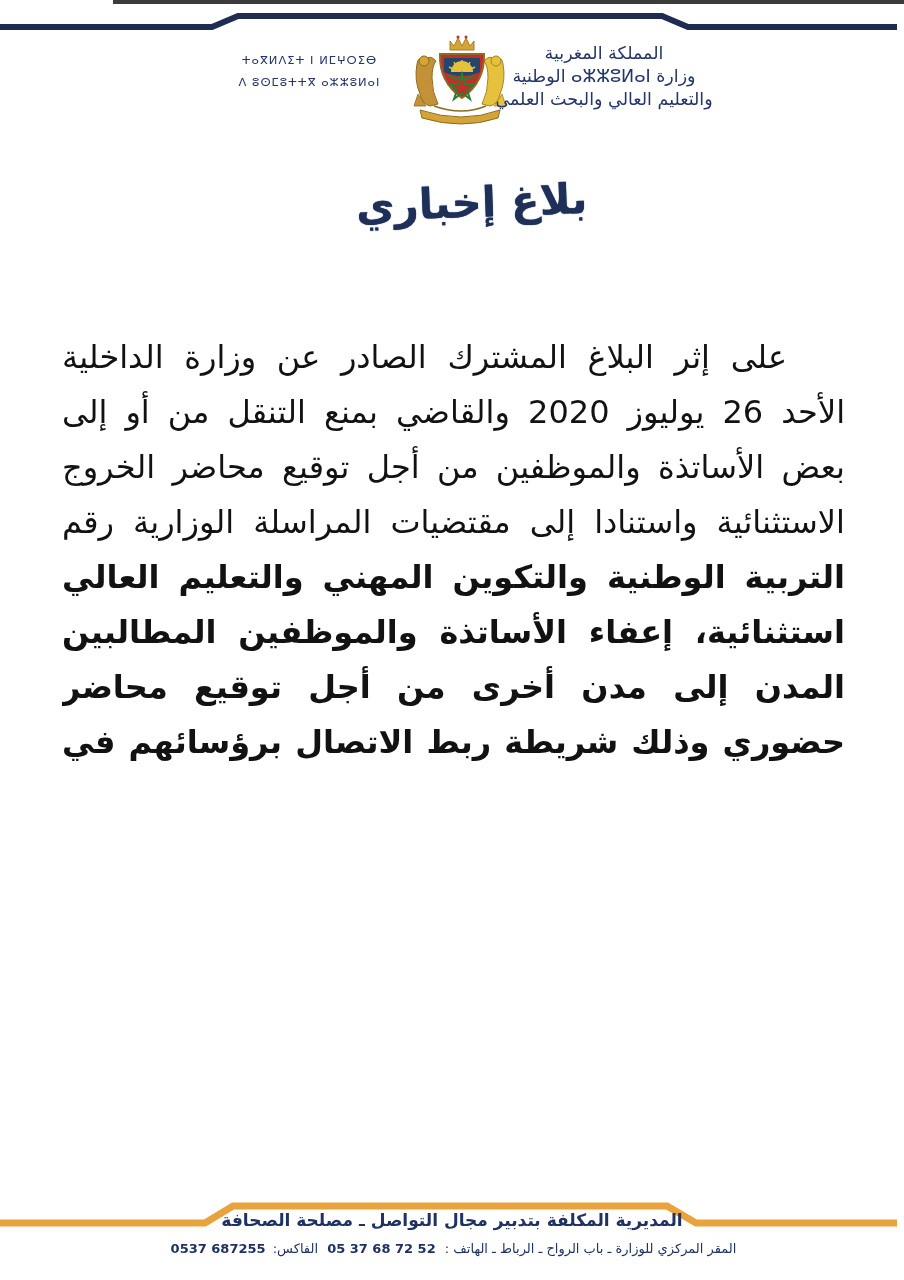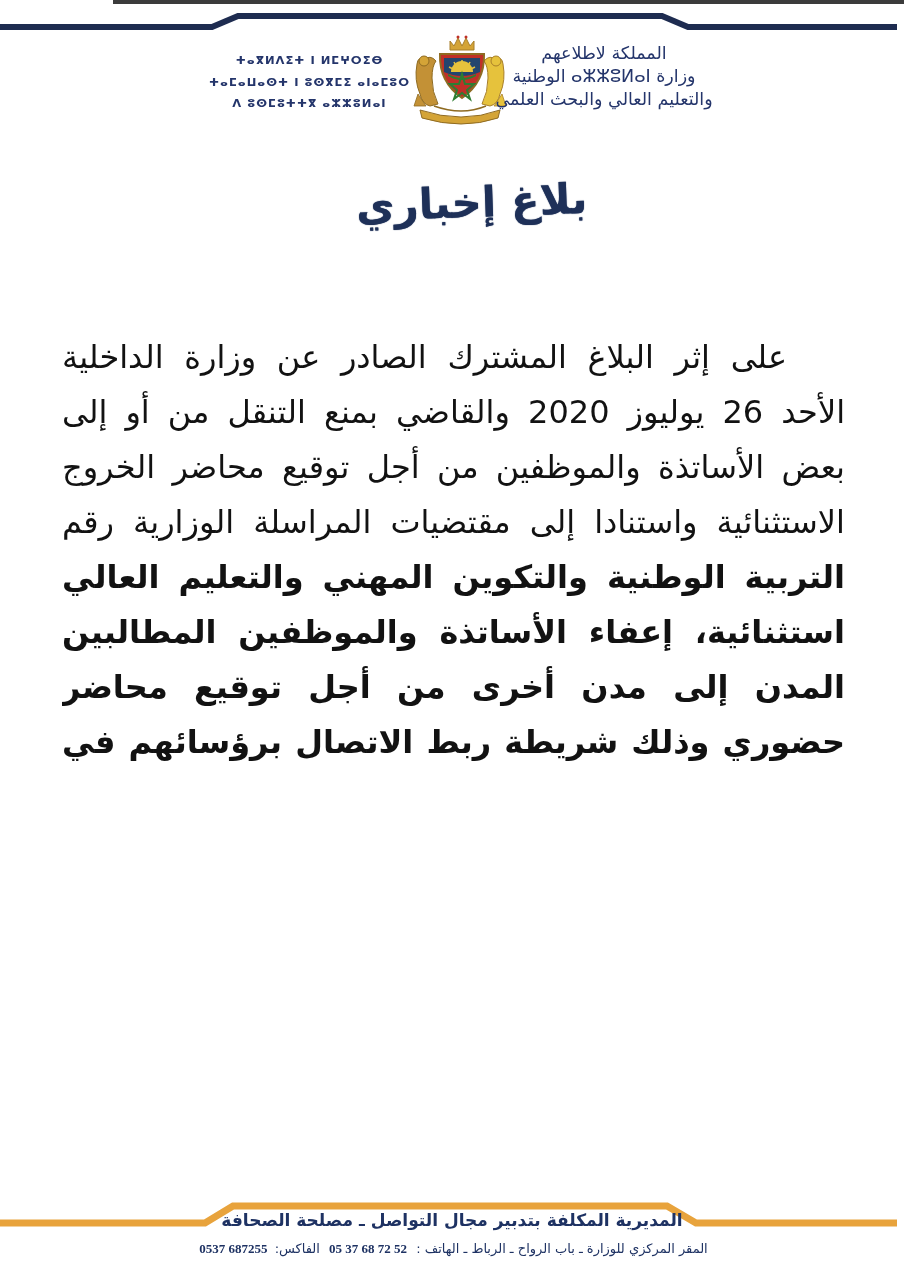--- a/index.html
+++ b/index.html
@@ -22,21 +22,20 @@
   .rule-bottom{top:1198px;height:34px;}
 
   
   .tifinagh-block{
     position:absolute;left:192px;top:50px;width:235px;
     text-align:center;
     color:#24356b;
     font-size:11.5px;line-height:21.5px;
     letter-spacing:1px;
     direction:ltr;
-    font-weight:bold;
   }
   .arabic-ministry-block{
     position:absolute;left:478px;top:42px;width:252px;
     text-align:center;direction:rtl;
     color:#24356b;
     font-size:17.5px;line-height:23px;
   }
   .coat-of-arms{
     position:absolute;left:404px;top:34px;width:112px;height:102px;
   }
@@ -76,37 +75,36 @@
   .footer-line1{
     position:absolute;left:0;right:0;top:1210px;
     text-align:center;direction:rtl;
     color:#1e3263;font-weight:bold;font-size:17px;
   }
   .footer-line2{
     position:absolute;left:0;right:0;top:1241px;
     text-align:center;direction:rtl;
     color:#1e3263;font-size:13px;
   }
-  .ltr-num{direction:ltr;unicode-bidi:embed;padding:0 5px;font-weight:bold;font-family:Liberation Serif, serif;}
+  .ltr-num{direction:ltr;unicode-bidi:embed;padding:0 5px;font-weight:bold;}
   .ltr-num.fax{padding:0 3px;}
 </style>
 </head>
 <body>
 
 <div class="page">
 
   <div class="scan-artifact"></div>
 
   <svg class="rule-svg rule-top" viewBox="0 0 904 36">
     <polyline points="0,27 212,27 238,16 662,16 688,27 897,27" fill="none" stroke="#1e2c50" stroke-width="6"></polyline>
   </svg>
 
   <div class="tifinagh-block">
     <div>ⵜⴰⴳⵍⴷⵉⵜ ⵏ ⵍⵎⵖⵔⵉⴱ</div>
-    <div>ⵜⴰⵎⴰⵡⴰⵙⵜ ⵏ ⵓⵙⴳⵎⵉ ⴰⵏⴰⵎⵓⵔ</div>
     <div>ⴷ ⵓⵙⵎⵓⵜⵜⴳ ⴰⵣⵣⵓⵍⴰⵏ</div>
   </div>
 
   <svg class="coat-of-arms" viewBox="0 0 112 102">
 
     <g>
       <path d="M46,16 L46,7 L50,12 L54,4 L58,12 L62,4 L66,12 L70,7 L70,16 Z" fill="#d4a437" stroke="#a87f2a" stroke-width="1"></path>
       <circle cx="54" cy="3" r="1.5" fill="#c03028"></circle>
         <circle cx="62" cy="3" r="1.5" fill="#c03028"></circle>
     </g>
@@ -138,21 +136,21 @@
       <path d="M58,40 L61,50 L70,50 L63,56 L66,65 L58,59 L50,65 L53,56 L46,50 L55,50 Z" fill="none" stroke="#2e7d32" stroke-width="2"></path>
     </g>
 
     <g>
       <path d="M16,76 Q58,90 96,76 L94,84 Q58,96 18,84 Z" fill="#d4a437" stroke="#8f6b22" stroke-width="1"></path>
       <path d="M30,72 Q58,82 82,72" fill="none" stroke="#8f6b22" stroke-width="1.5"></path>
     </g>
   </svg>
 
   <div class="arabic-ministry-block">
-    <div>المملكة لاطلاعهم</div>
+    <div>المملكة المغربية</div>
     <div>وزارة ⴰⵣⵣⵓⵍⴰⵏ الوطنية</div>
     <div>والتعليم العالي والبحث العلمي</div>
   </div>
 
   <div class="doc-title-wrap">
     <span class="doc-title">بلاغ إخباري</span>
   </div>
 
   <div class="body-text">
     <div class="body-line first"><span>على إثر البلاغ المشترك الصادر عن وزارة الداخلية ووزارة الصحة يوم</span><span class="bold"></span></div>

